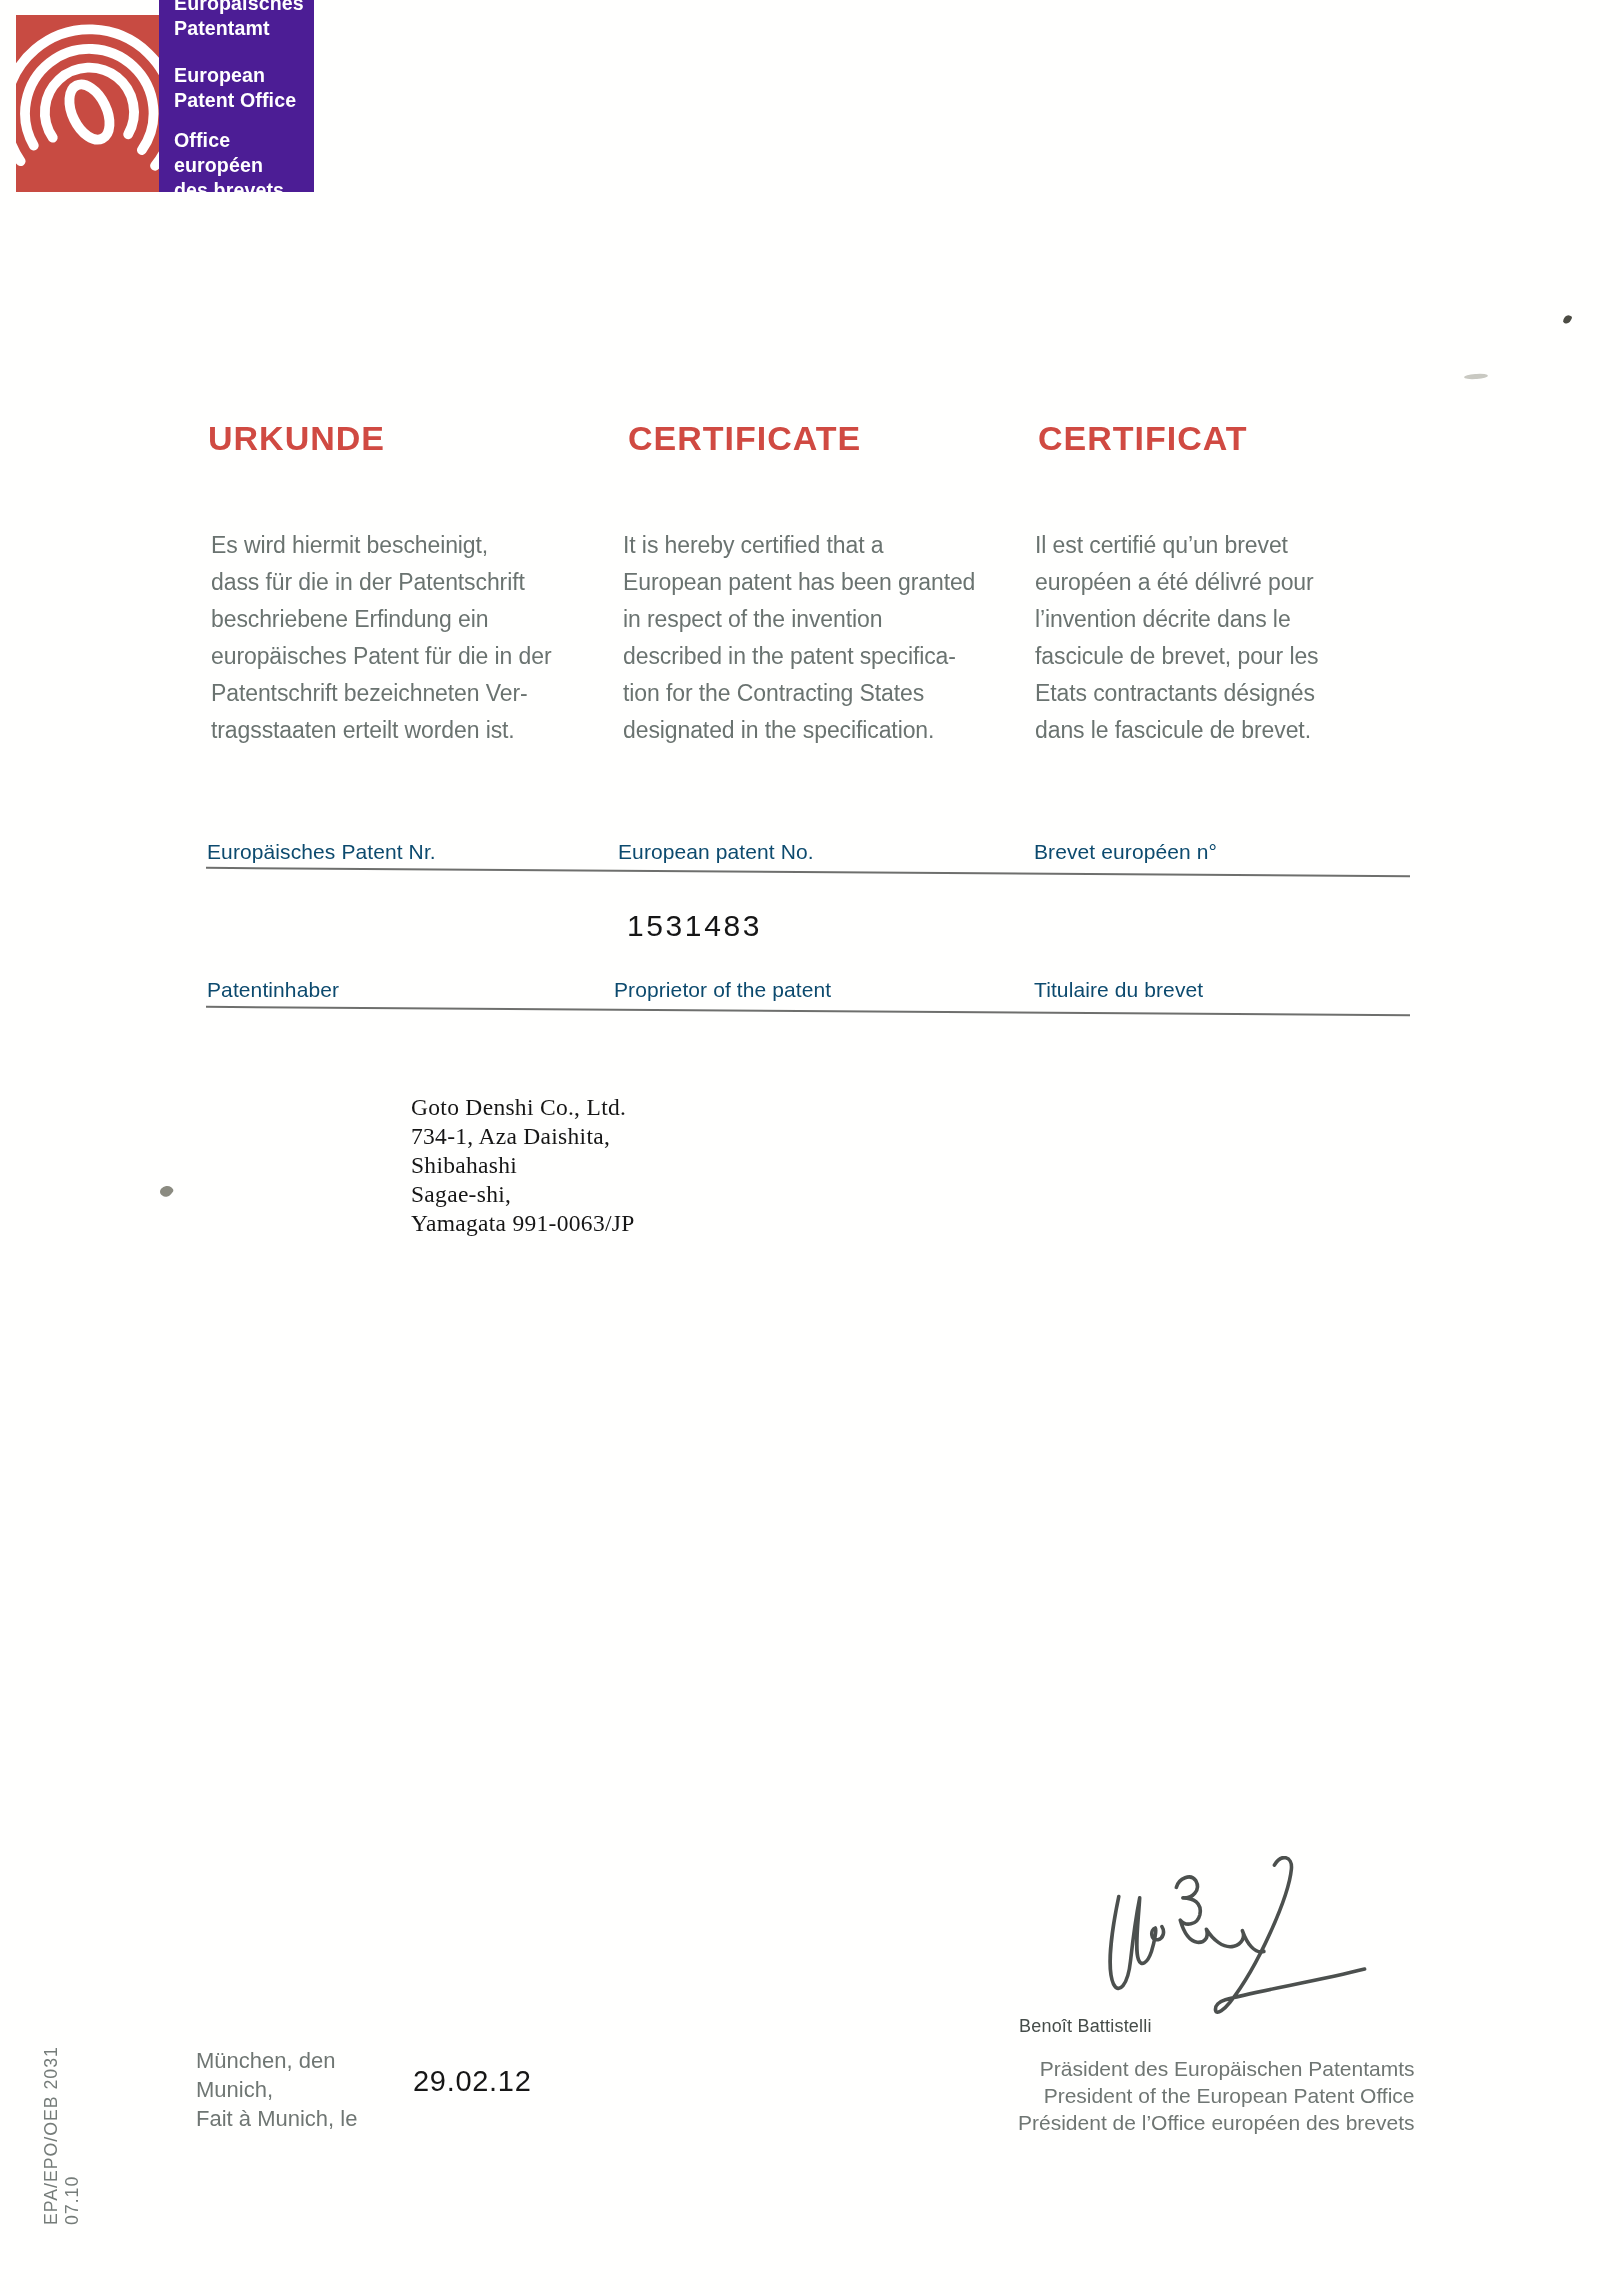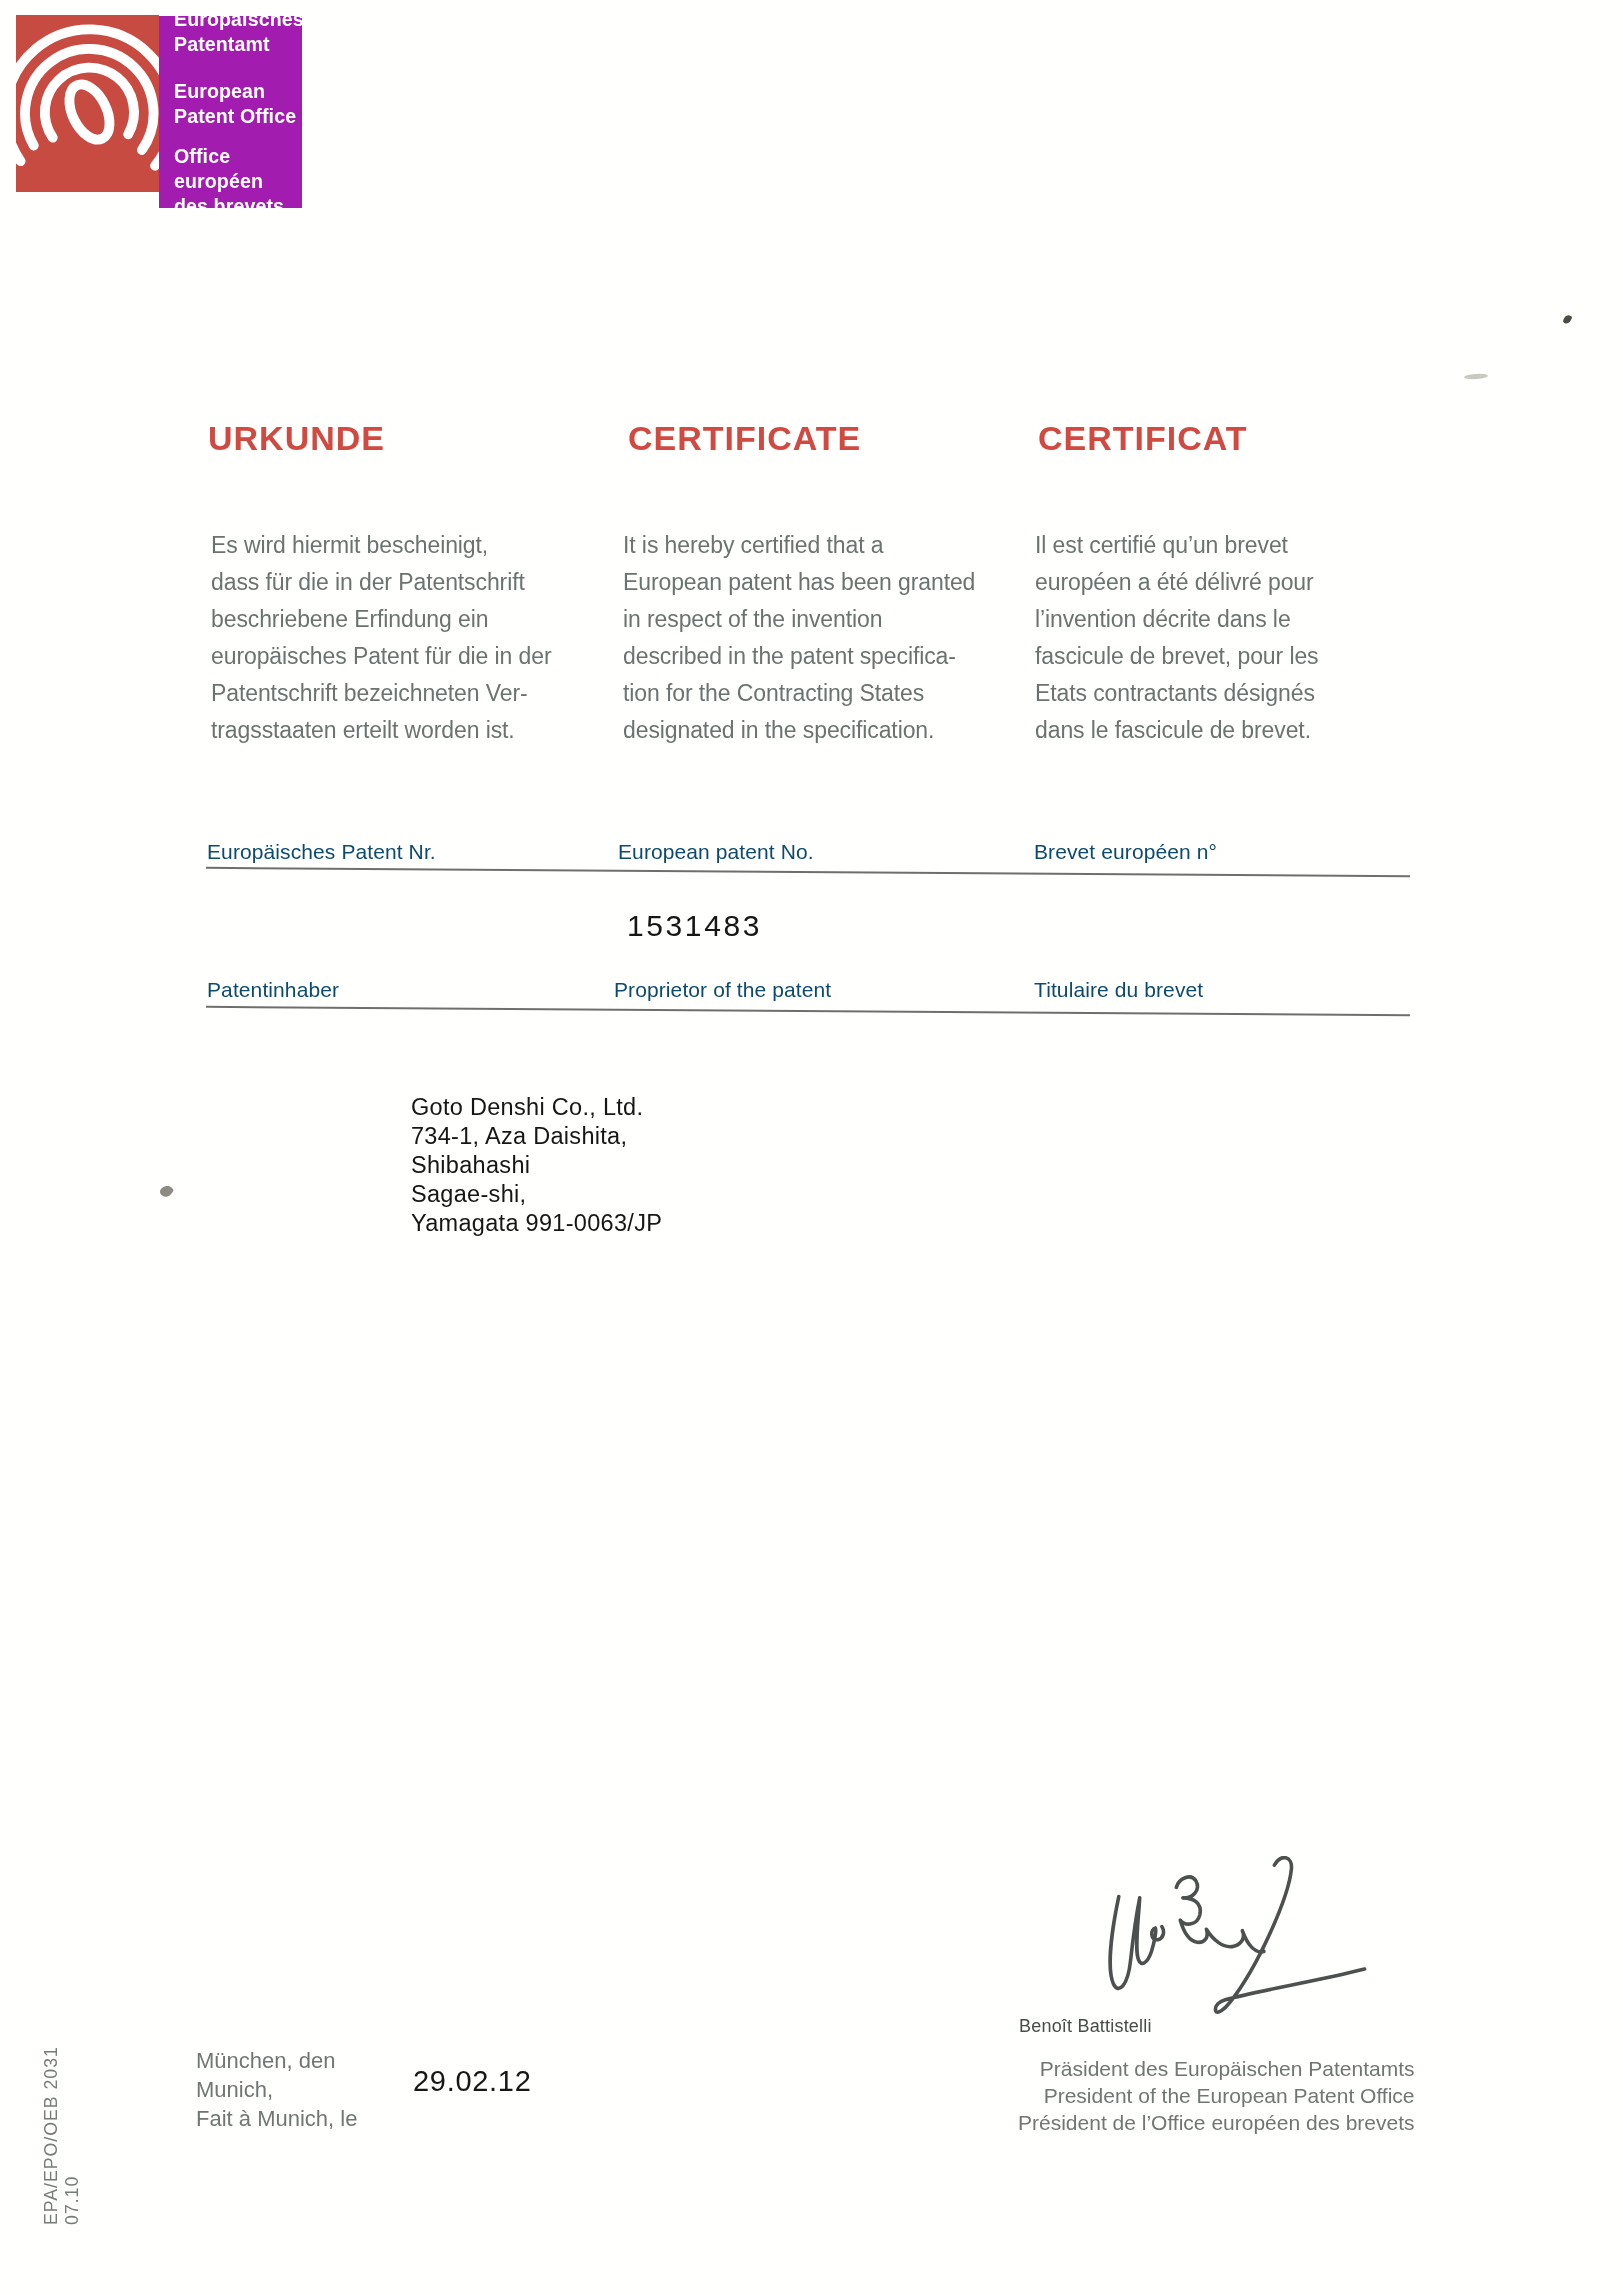--- a/index.html
+++ b/index.html
@@ -4,39 +4,39 @@
 <style>
   html,body{margin:0;padding:0;}
   body{
     width:1624px;height:2295px;position:relative;background:#fffffe;
     font-family:"Liberation Sans", sans-serif;overflow:hidden;
   }
   .abs{position:absolute;}
 
   
   .logo-red{left:16.3px;top:15px;width:143px;height:177px;background:#c84b42;overflow:hidden;}
-  .logo-gray{left:159px;top:16px;width:143px;height:192px;background:#a21caf;overflow:hidden;}
+  .logo-gray{left:159px;top:0;width:155px;height:192px;background:#4c1d95;overflow:hidden;}
   .logo-line{position:absolute;left:15px;color:#ffffff;font-weight:bold;
              font-size:19.6px;line-height:25px;white-space:pre-line;letter-spacing:0.1px;}
 
   
   .heading{top:419px;font-size:34px;font-weight:bold;color:#d04a42;letter-spacing:1px;}
 
   
   .para{top:527px;width:405px;font-size:23px;line-height:37px;color:#6a7370;
         white-space:pre-line;letter-spacing:-0.1px;}
 
   
   .field-label{font-size:21px;color:#0c4a6e;letter-spacing:0.1px;}
   .rule{left:206px;width:1204px;height:2px;background:#6e6f6d;transform:rotate(0.4deg);transform-origin:center;}
 
   
   .typed{color:#161616;font-family:"Liberation Sans", sans-serif;}
   .patent-number{left:627px;top:909px;font-size:30px;letter-spacing:2.6px;}
-  .address{left:411px;top:1093px;font-size:23.5px;line-height:29px;white-space:pre-line;letter-spacing:0.3px;}
+  .address{left:411px;top:1093px;font-size:23.5px;line-height:29px;white-space:pre-line;letter-spacing:0.3px;font-family:Liberation Serif, serif;}
   .date-value{left:413px;top:2065px;font-size:29px;letter-spacing:0.7px;}
 
   
   .sig-name{left:1019px;top:2016px;font-size:18px;color:#454c49;letter-spacing:0.2px;}
   .sig-titles{left:1018px;top:2055px;font-size:21px;line-height:27px;color:#6f7673;white-space:pre-line;text-align:right;}
 
   
   .date-labels{left:196px;top:2046px;font-size:22px;line-height:29px;color:#6f7673;white-space:pre-line;}
 
   

